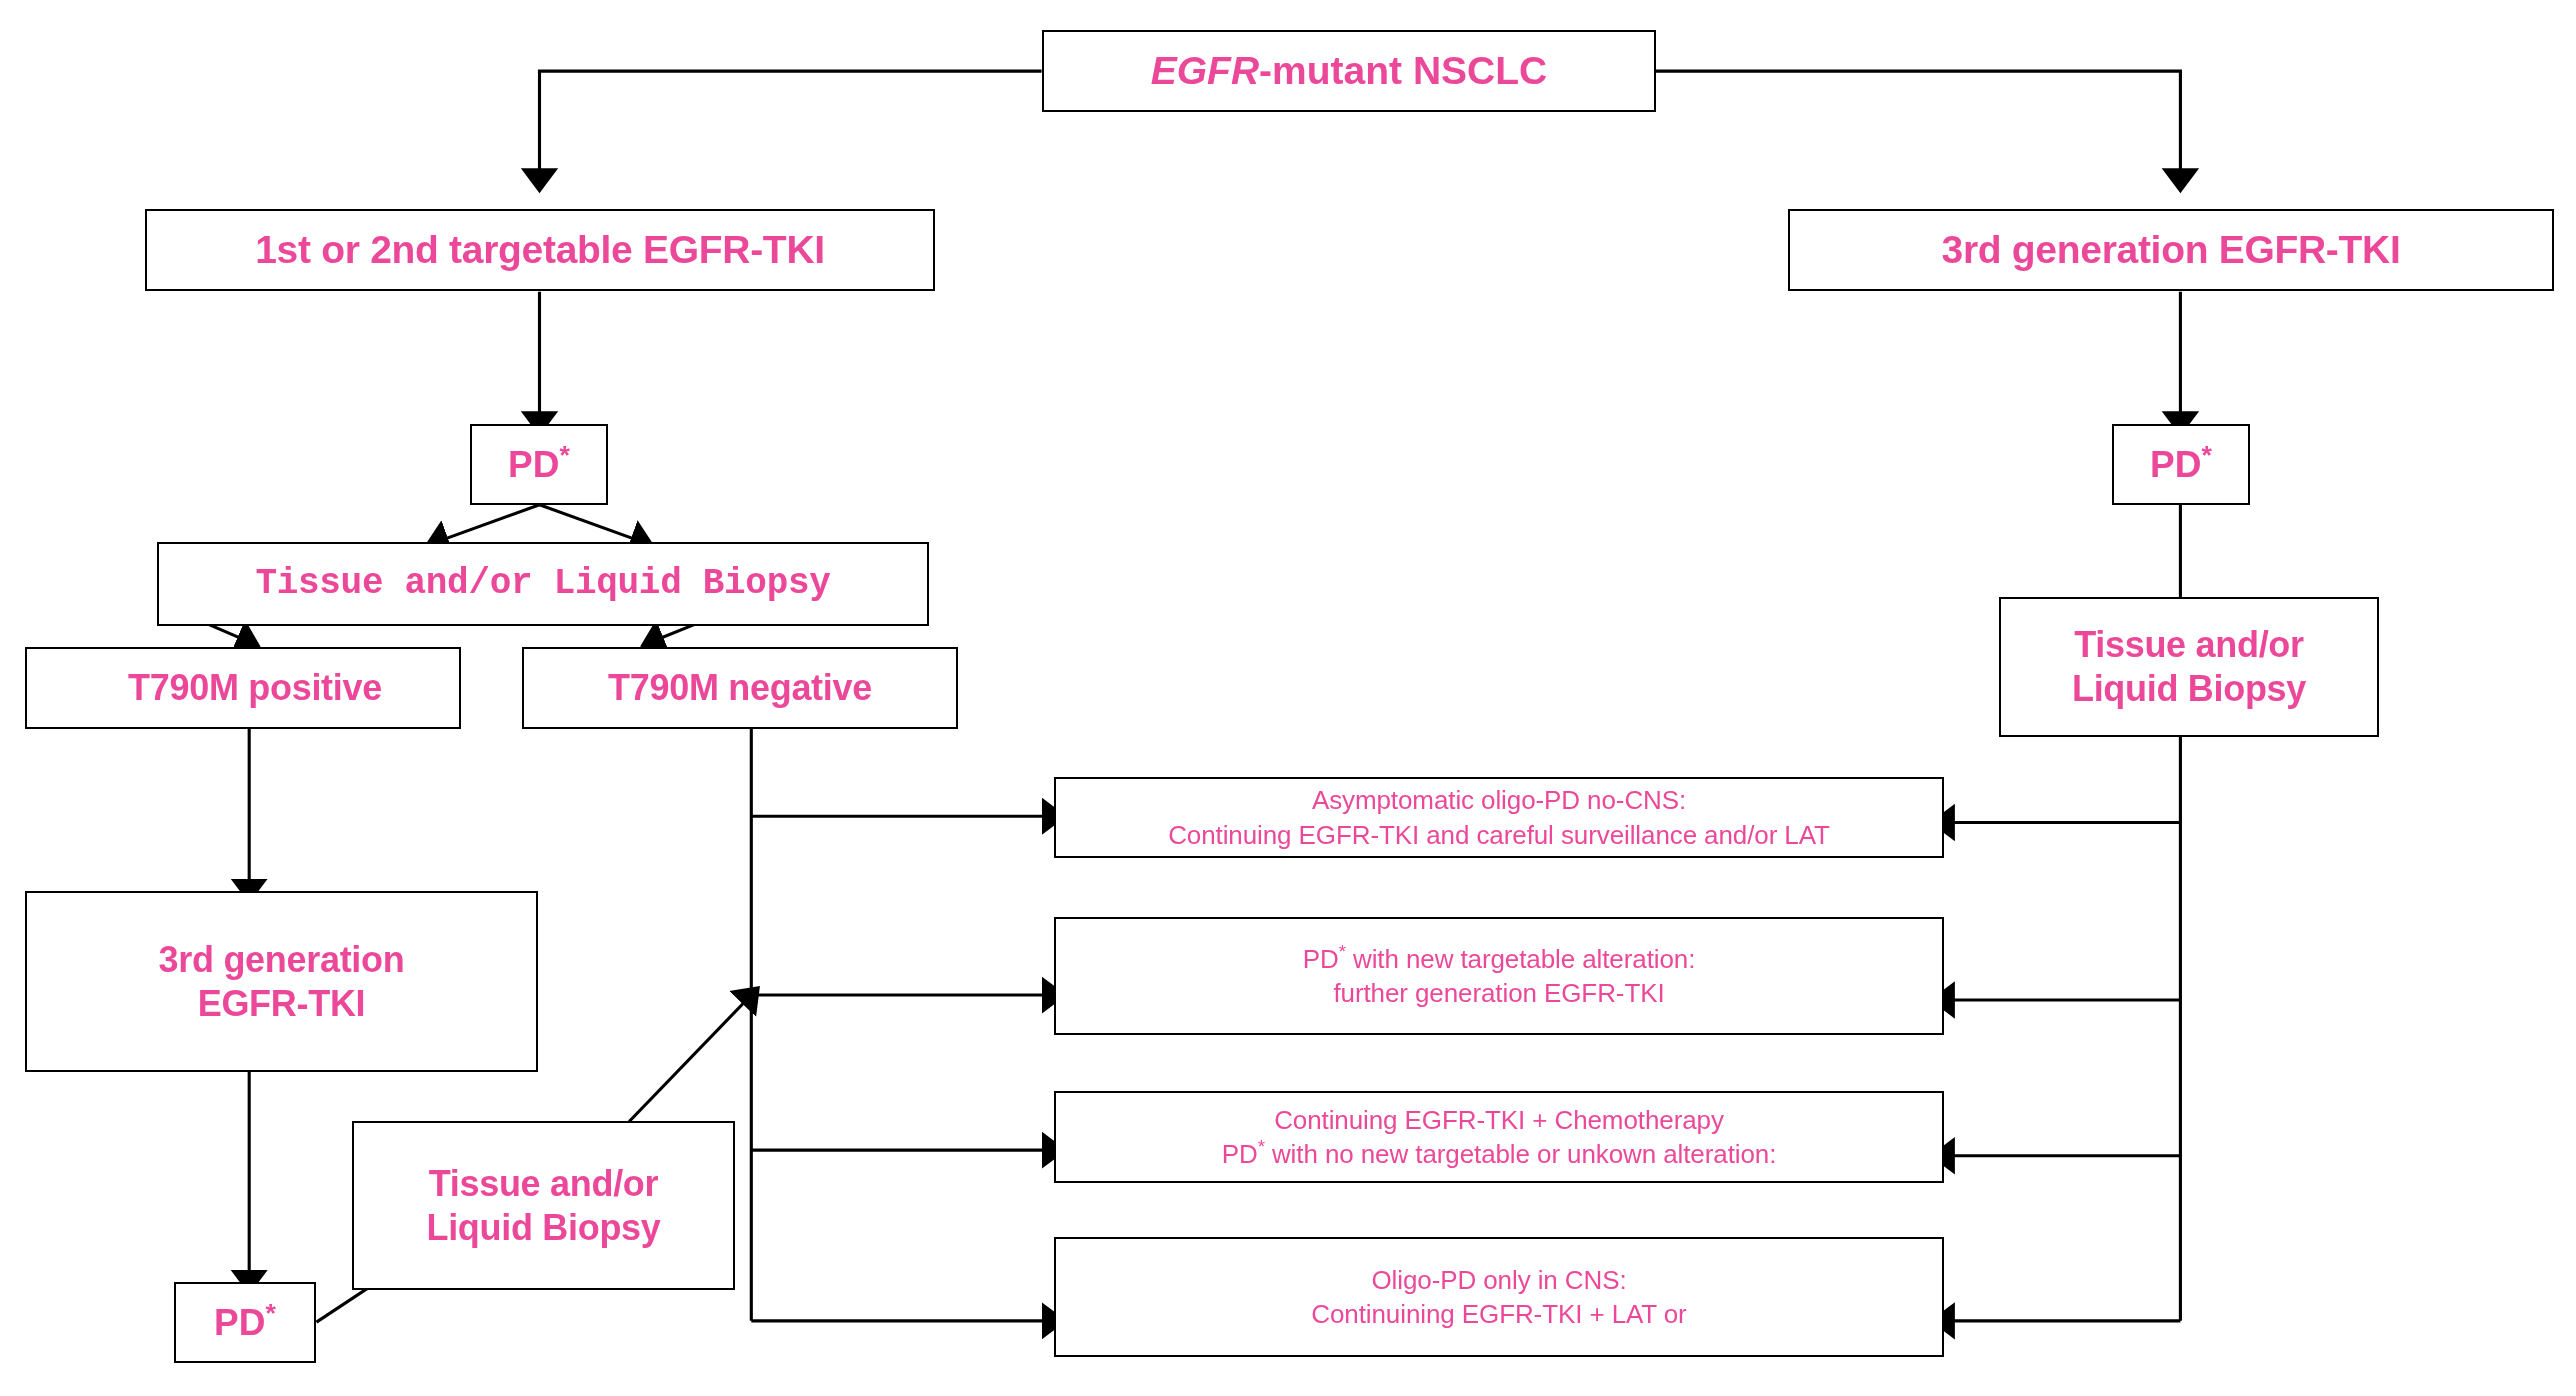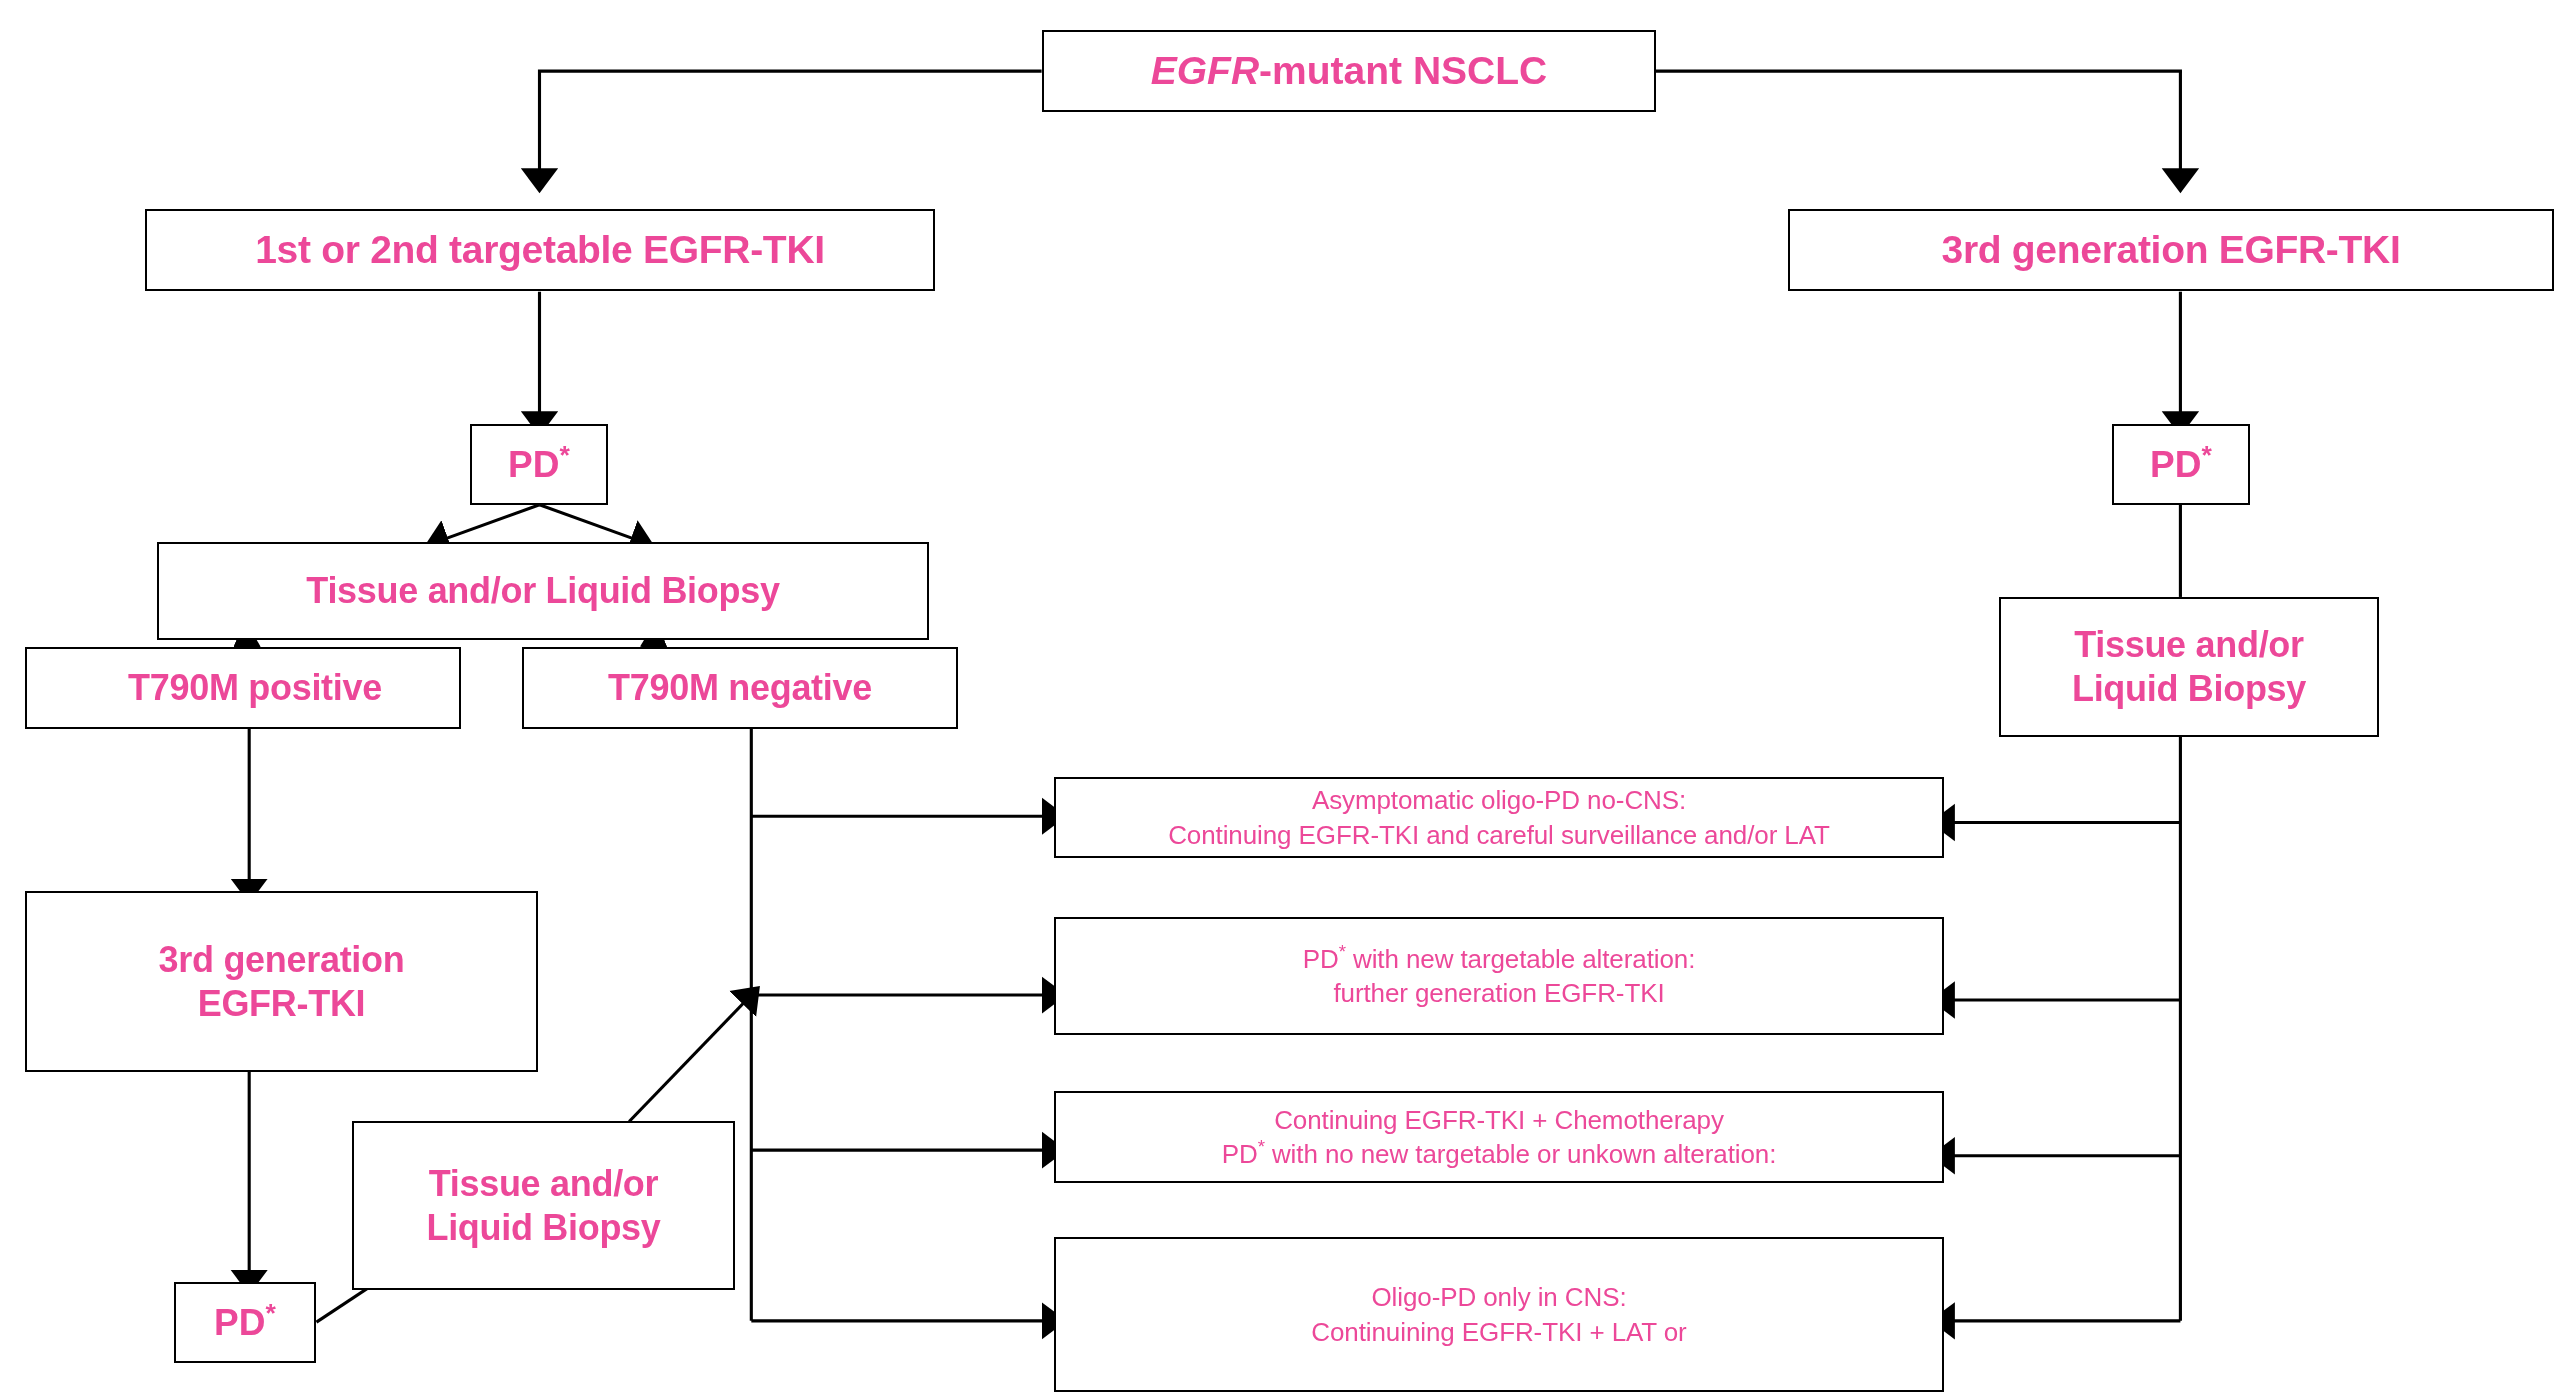--- a/index.html
+++ b/index.html
@@ -135,21 +135,21 @@
   </div>
 
   <div class="node heavy" style="left:145px; top:209px; width:790px; height:82px;">
     <span class="ln">1st or 2nd targetable EGFR-TKI</span>
   </div>
 
   <div class="node pd-node" style="left:470px; top:424px; width:138px; height:81px;">
     <span class="ln">PD<sup class="star">*</sup></span>
   </div>
 
-  <div class="node heavy-sm" style="left:157px; top:542px; width:772px; height:98px;">
+  <div class="node heavy-sm" style="left:157px; top:542px; width:772px; height:84px;font-family:Liberation Mono, monospace;">
     <span class="ln">Tissue and/or Liquid Biopsy</span>
   </div>
 
   <div class="node heavy-sm" style="left:25px; top:647px; width:436px; height:82px;padding-left:24px;">
     <span class="ln">T790M positive</span>
   </div>
 
   <div class="node heavy-sm" style="left:522px; top:647px; width:436px; height:82px;">
     <span class="ln">T790M negative</span>
   </div>
@@ -189,19 +189,19 @@
   <div class="node outcome" style="left:1054px; top:917px; width:890px; height:118px;">
     <span class="ln">PD<sup class="star">*</sup> with new targetable alteration:</span>
     <span class="ln">further generation EGFR-TKI</span>
   </div>
 
   <div class="node outcome" style="left:1054px; top:1091px; width:890px; height:92px;">
     <span class="ln">Continuing EGFR-TKI + Chemotherapy</span>
     <span class="ln">PD<sup class="star">*</sup> with no new targetable or unkown alteration:</span>
   </div>
 
-  <div class="node outcome" style="left:1054px; top:1237px; width:890px; height:155px;">
+  <div class="node outcome" style="left:1054px; top:1237px; width:890px; height:120px;">
     <span class="ln">Oligo-PD only in CNS:</span>
     <span class="ln">Continuining EGFR-TKI + LAT or</span>
   </div>
 
 </div>
 
 
 </body></html>

